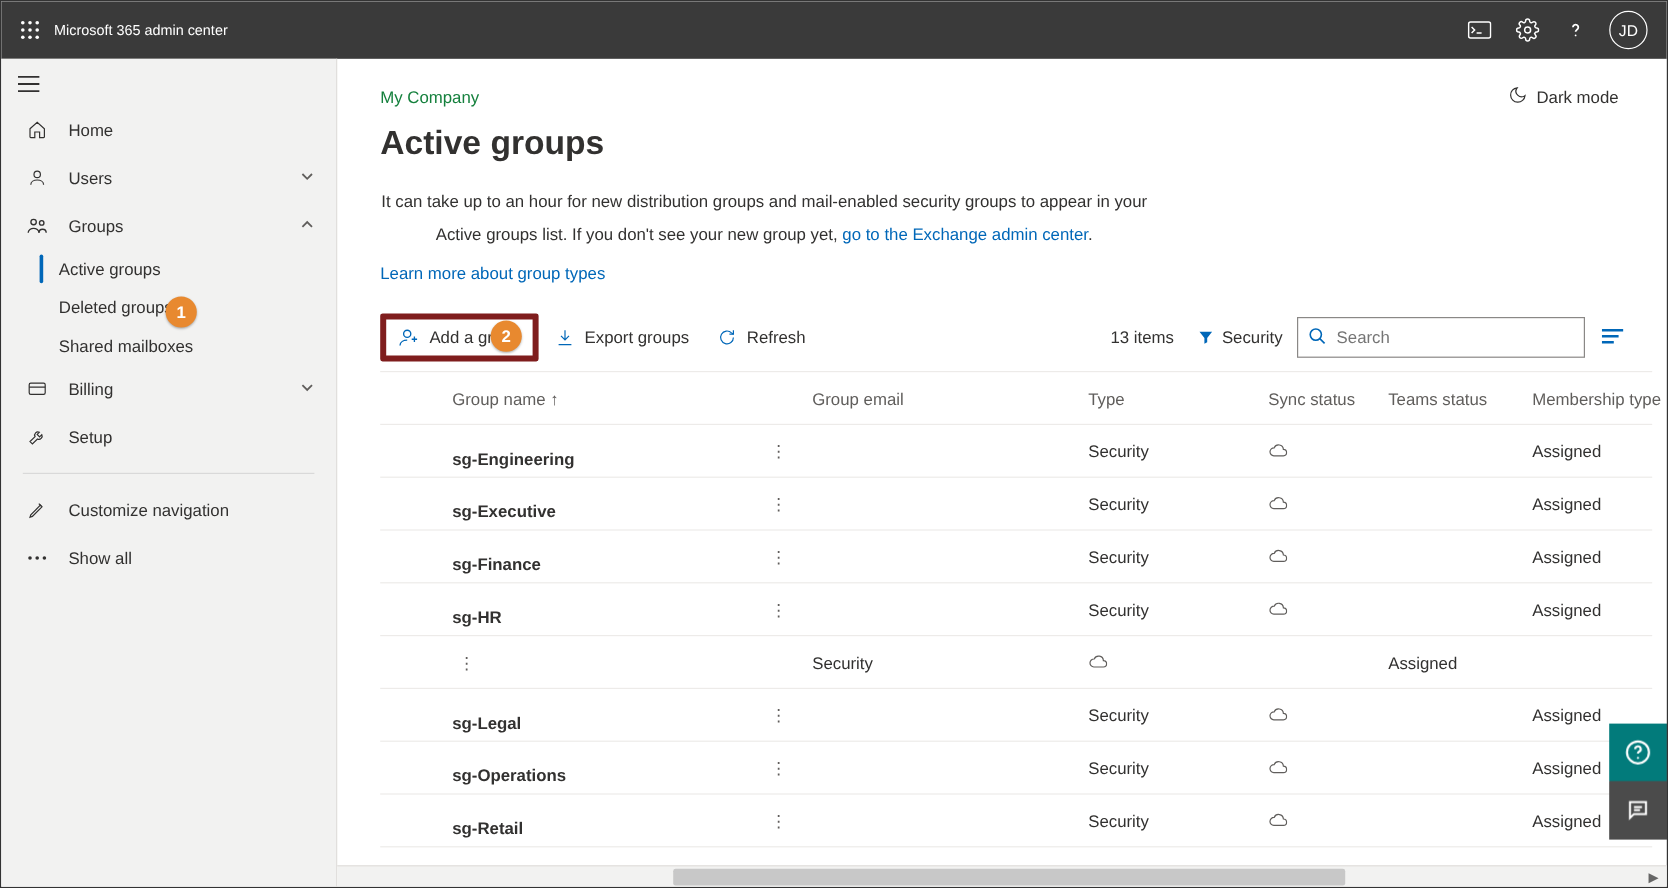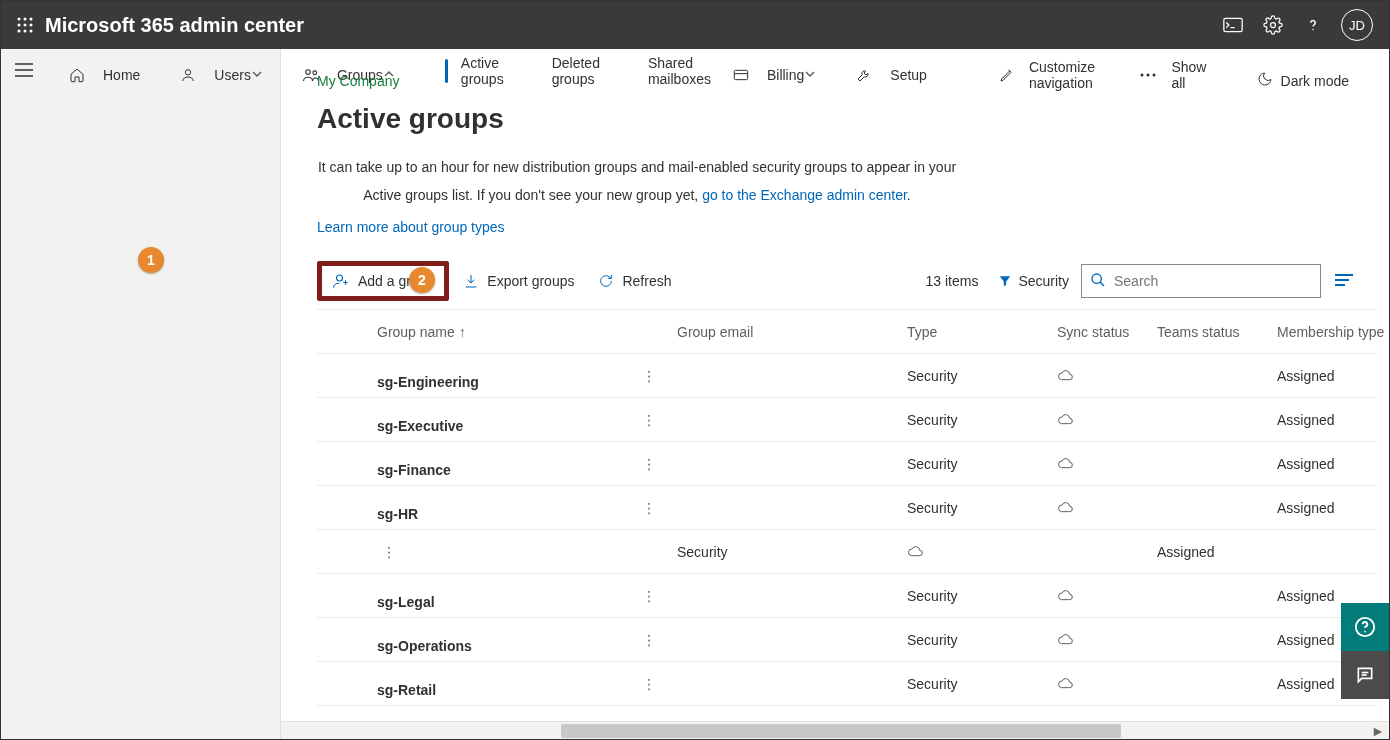--- a/index.html
+++ b/index.html
@@ -1,27 +1,27 @@
 <!DOCTYPE html>
 <html><head>
 <meta charset="utf-8">
 <style>
   * { box-sizing: border-box; margin: 0; padding: 0; }
   html, body { height: 100%; font-family: "Segoe UI", -apple-system, Helvetica, Arial, sans-serif; font-size: 14px; color: #323130; background: #fff; }
   .frame { border: 1px solid #333; width: 1390px; height: 740px; display: flex; flex-direction: column; overflow: hidden; background:#fff; }
   
   .topbar { height: 48px; background: #3a3a3a; color: #fff; display:flex; align-items:center; padding: 0 8px; }
   .waffle { width:32px; height:32px; display:flex; align-items:center; justify-content:center; cursor:pointer; }
-  .app-title { font-size:20px; font-weight:700; margin-left:4px; }
+  .app-title { font-size:12px; font-weight:400; margin-left:4px; }
   .top-spacer { flex:1; }
   .top-icon { width:40px; height:40px; display:flex; align-items:center; justify-content:center; cursor:pointer; }
   .avatar { width:32px; height:32px; border:1px solid #fff; border-radius:50%; display:flex; align-items:center; justify-content:center; font-size:13px; margin:0 8px; }
   
   .body { flex:1; display:flex; min-height:0; }
-  .leftrail { width:280px; background:#f2f2f1; border-right:1px solid #e1dfdd; display:flex; flex-direction:row; padding-top:6px; }
+  .leftrail { width:280px; background:#f2f2f1; border-right:1px solid #e1dfdd; display:flex; flex-direction:column; padding-top:6px; }
   .hamburger-row { padding: 8px 14px; }
   .nav-item { display:flex; align-items:center; height:40px; padding: 0 18px; cursor:pointer; position:relative; color:#323130; }
   .nav-item .nav-icon { width:24px; display:flex; justify-content:center; margin-right:14px; color:#323130; }
   .nav-item .chev { margin-left:auto; color:#605e5c; }
   .nav-sub { padding-left: 48px; height:32px; display:flex; align-items:center; cursor:pointer; position:relative; }
   .nav-sub.active { font-weight:400; }
   .nav-sub.active::before { content:""; position:absolute; left:32px; top:4px; bottom:4px; width:3px; background:#0067b8; border-radius:2px; }
   .nav-divider { height:1px; background:#d9d9d9; margin:10px 18px; }
   
   .main { flex:1; display:flex; flex-direction:column; min-width:0; position:relative; }

